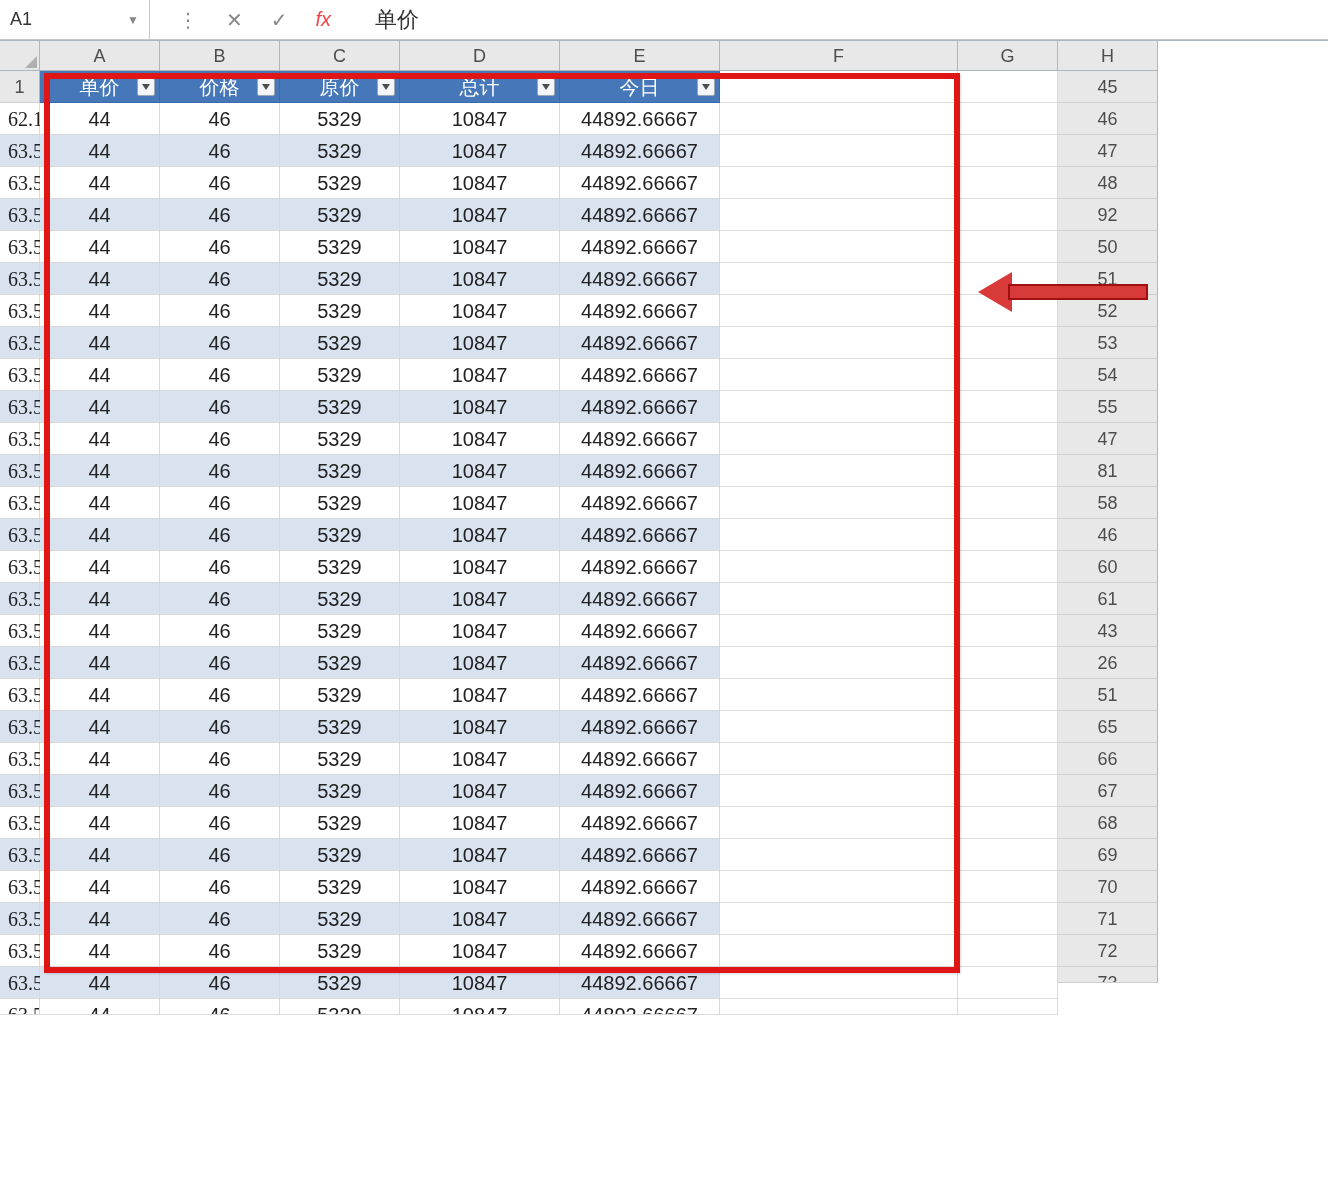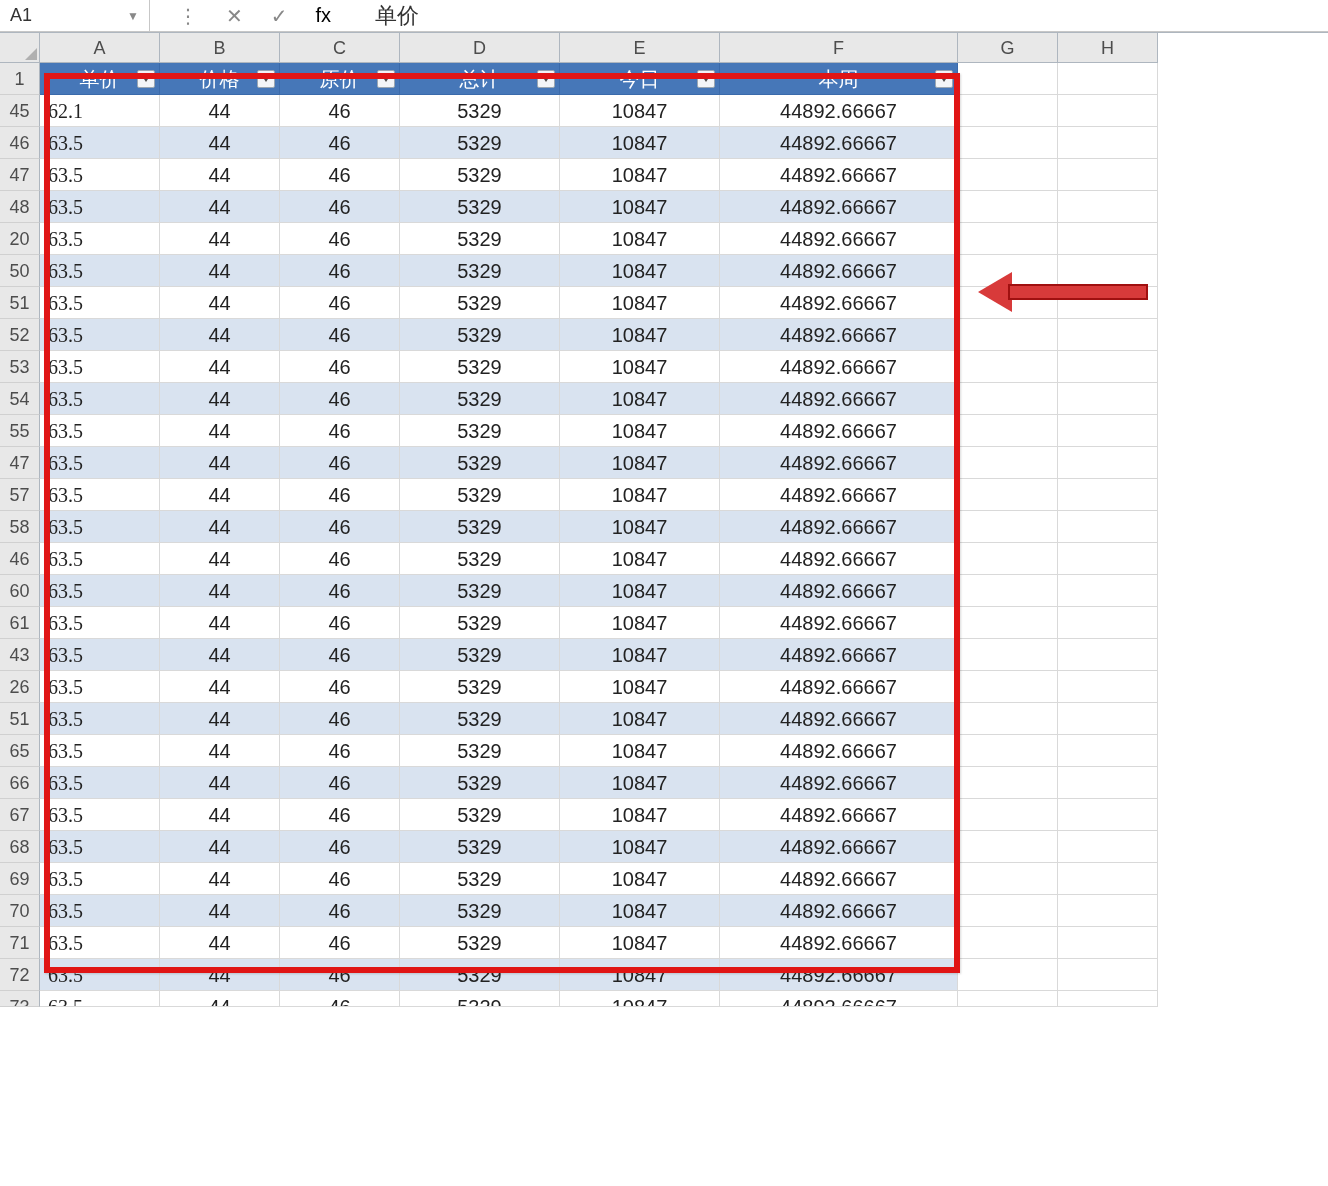--- a/index.html
+++ b/index.html
@@ -9,36 +9,36 @@
     background: #ffffff;
     color: #333;
     width: 1328px;
     position: relative;
   }
 
   
   .formula-bar {
     display: flex;
     align-items: center;
-    height: 32px;
+    height: 40px;
     border-bottom: 1px solid #c7c7c7;
   }
   .name-box {
     width: 150px;
     height: 100%;
     padding: 0 10px;
     display:flex; align-items:center; justify-content:space-between;
     border-right:1px solid #c7c7c7;
     font-size:18px;
     color:#333;
   }
   .name-box .dd { font-size:12px; color:#888; }
   .fb-buttons { display:flex; align-items:center; gap:28px; padding:0 28px; color:#777; }
   .fb-btn { font-size:20px; cursor:pointer; color:#888; }
-  .fb-btn.fx { color:#000000; }
+  .fb-btn.fx { font-style:italic; color:#ef4444; }
   .formula-input {
     flex:1; height:100%; border:none; outline:none;
     font-size:22px; padding:0 16px; color:#333;
   }
 
   
   .grid {
     display:grid;
     grid-template-columns: 40px 120px 120px 120px 160px 160px 238px 100px 100px;
     border-top:1px solid #aeb6bf;
@@ -205,24 +205,20 @@
       <span class="filter"></span>
     </div>
     <div class="thdr">
       <span>总计</span>
       <span class="filter"></span>
     </div>
     <div class="thdr">
       <span>今日</span>
       <span class="filter"></span>
     </div>
-    <div class="thdr">
-      <span>本周</span>
-      <span class="filter"></span>
-    </div>
     <div class="cell"></div>
     <div class="cell"></div>
     <div class="rowhdr">45</div>
     <div class="cell left">62.1</div>
     <div class="cell">44</div>
     <div class="cell">46</div>
     <div class="cell">5329</div>
     <div class="cell">10847</div>
     <div class="cell">44892.66667</div>
     <div class="cell"></div>
@@ -247,21 +243,21 @@
     <div class="cell"></div>
     <div class="rowhdr">48</div>
     <div class="cell striped left">63.5</div>
     <div class="cell striped">44</div>
     <div class="cell striped">46</div>
     <div class="cell striped">5329</div>
     <div class="cell striped">10847</div>
     <div class="cell striped">44892.66667</div>
     <div class="cell"></div>
     <div class="cell"></div>
-    <div class="rowhdr">20</div>
+    <div class="rowhdr">92</div>
     <div class="cell left">63.5</div>
     <div class="cell">44</div>
     <div class="cell">46</div>
     <div class="cell">5329</div>
     <div class="cell">10847</div>
     <div class="cell">44892.66667</div>
     <div class="cell"></div>
     <div class="cell"></div>
     <div class="rowhdr">50</div>
     <div class="cell striped left">63.5</div>
@@ -319,21 +315,21 @@
     <div class="cell"></div>
     <div class="rowhdr">47</div>
     <div class="cell striped left">63.5</div>
     <div class="cell striped">44</div>
     <div class="cell striped">46</div>
     <div class="cell striped">5329</div>
     <div class="cell striped">10847</div>
     <div class="cell striped">44892.66667</div>
     <div class="cell"></div>
     <div class="cell"></div>
-    <div class="rowhdr">57</div>
+    <div class="rowhdr">81</div>
     <div class="cell left">63.5</div>
     <div class="cell">44</div>
     <div class="cell">46</div>
     <div class="cell">5329</div>
     <div class="cell">10847</div>
     <div class="cell">44892.66667</div>
     <div class="cell"></div>
     <div class="cell"></div>
     <div class="rowhdr">58</div>
     <div class="cell striped left">63.5</div>

